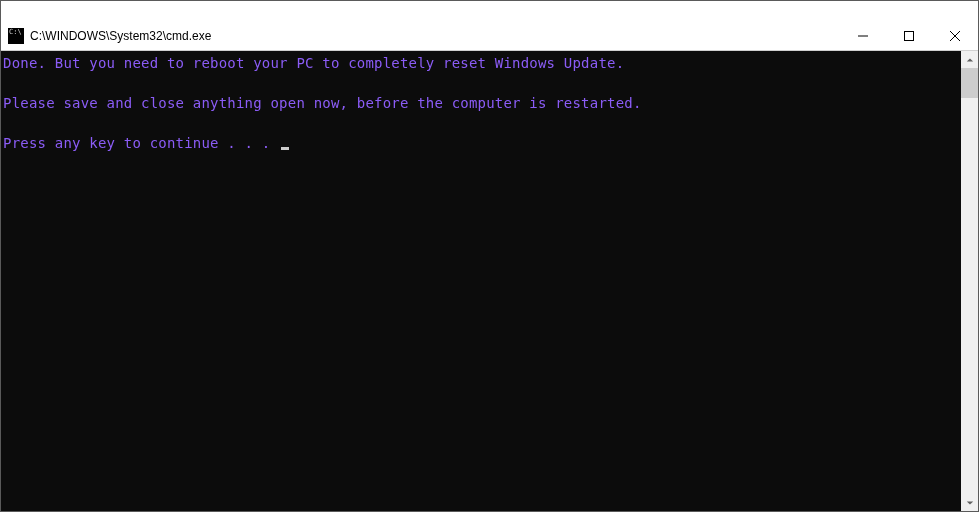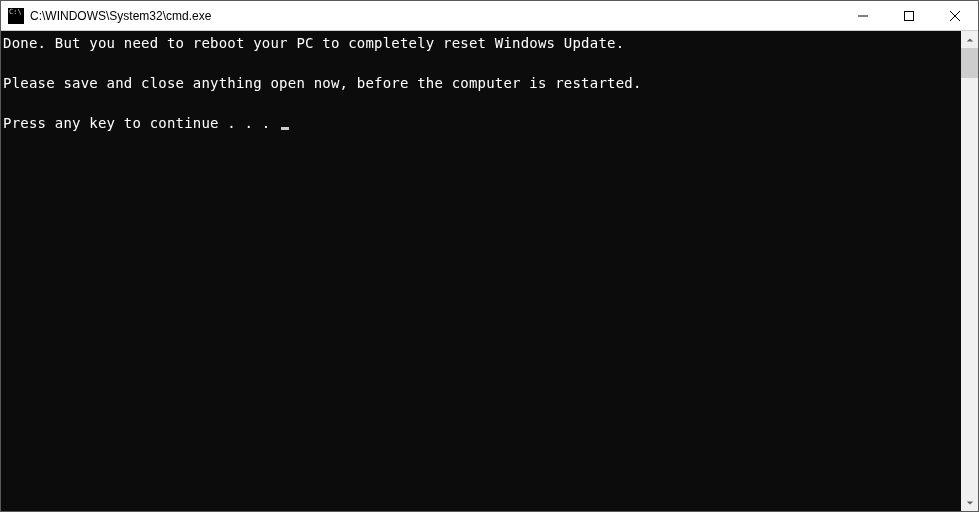--- a/index.html
+++ b/index.html
@@ -22,20 +22,21 @@
       flex-direction: column;
       background: #fff;
     }
     .titlebar {
       height: 30px;
       background: #ffffff;
       display: flex;
       align-items: center;
       border-bottom: 1px solid #d0d0d0;
       flex-shrink: 0;
+      margin-top: 20px;
     }
     .titlebar-icon {
       width: 16px;
       height: 16px;
       margin-left: 7px;
       margin-right: 6px;
       background: #000;
       display: flex;
       align-items: center;
       justify-content: center;
@@ -77,21 +78,21 @@
     }
     .client-area {
       flex: 1;
       display: flex;
       background: #0c0c0c;
       overflow: hidden;
     }
     .console {
       flex: 1;
       background: #0c0c0c;
-      color: #ffffff;
+      color: #8b5cf6;
       font-family: Consolas, "Lucida Console", monospace;
       font-size: 14px;
       line-height: 20px;
       padding: 2px 2px;
       white-space: pre;
       overflow: hidden;
       letter-spacing: 0.2px;
     }
     .cursor {
       display: inline-block;

